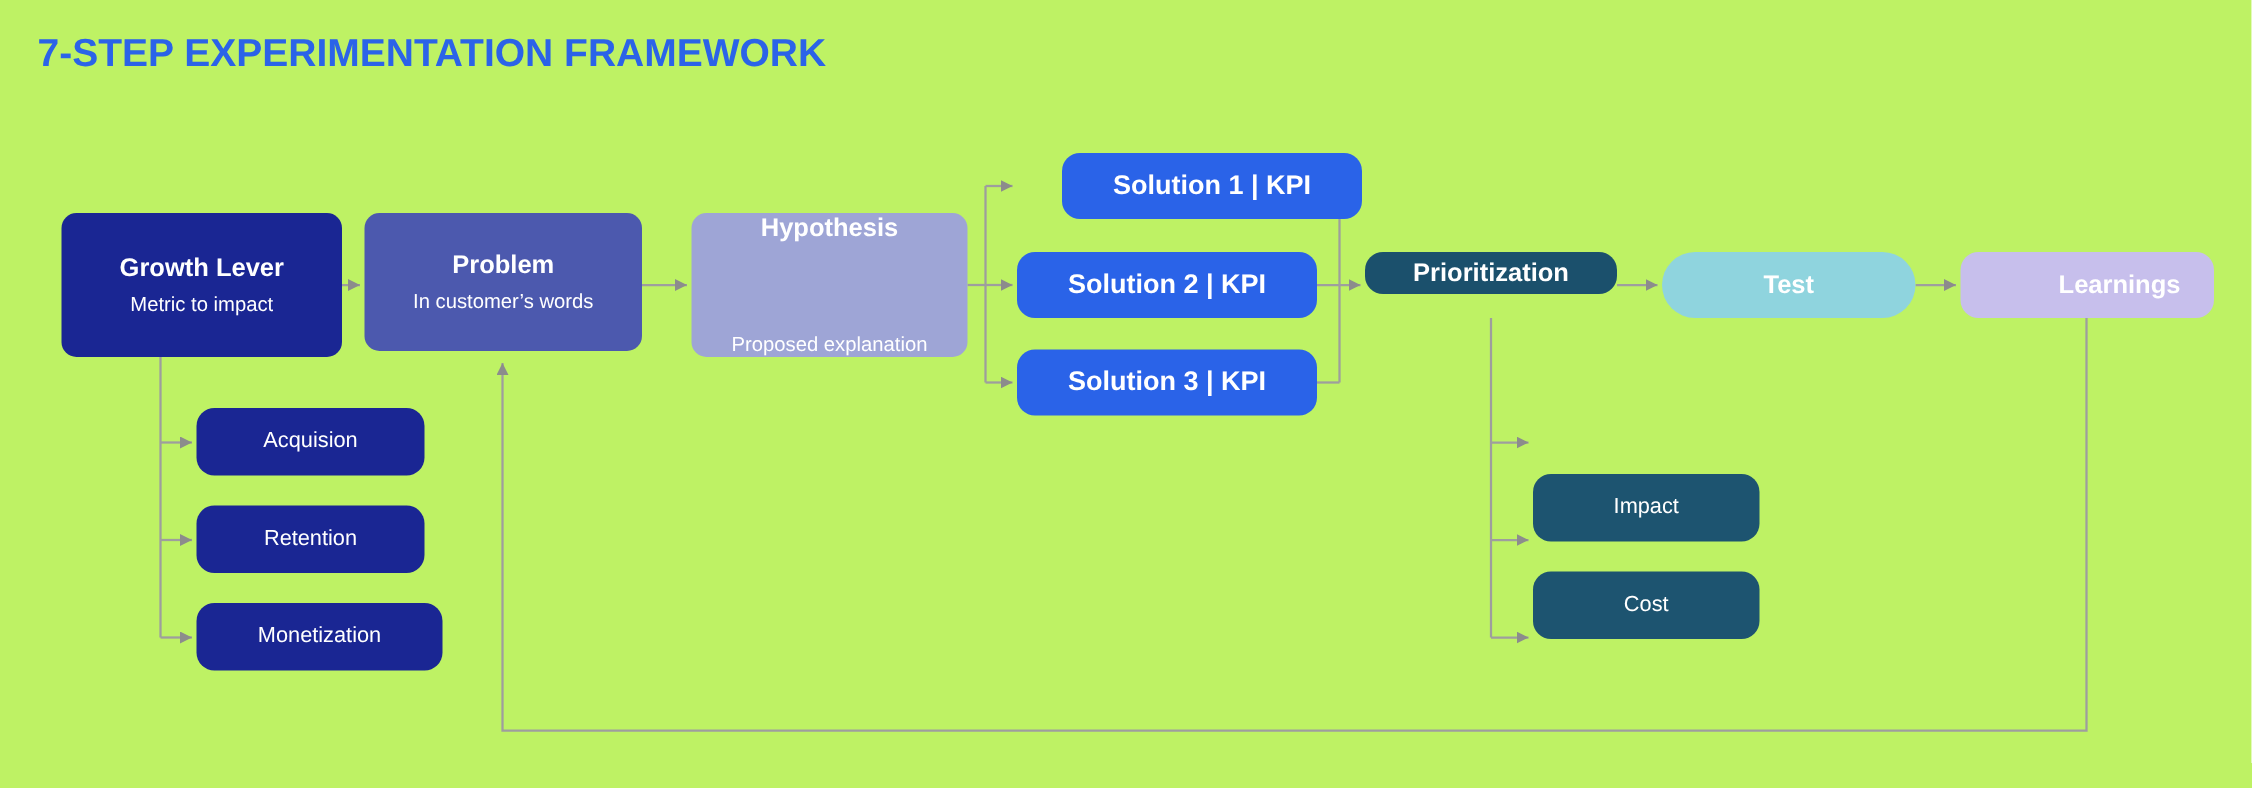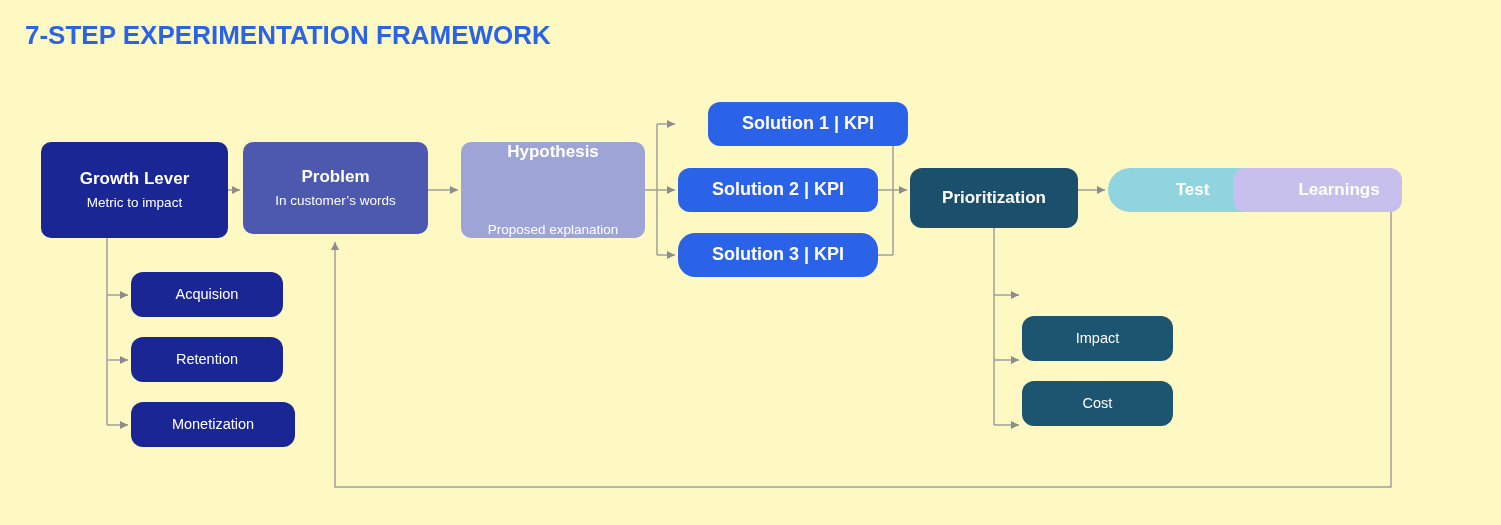--- a/index.html
+++ b/index.html
@@ -1,19 +1,19 @@
 <!DOCTYPE html>
 <html><head>
 <meta charset="utf-8">
 <style>
   html,body{margin:0;padding:0;background:#fff;}
   .canvas{
     position:relative;
     width:1501px;height:525px;
-    background:#fef9c3;
+    background:#bef264;
     font-family:"Liberation Sans", sans-serif;
     overflow:hidden;
   }
   .title{
     position:absolute;left:25px;top:20px;
     font-size:26px;font-weight:bold;
     color:#2B63E8;letter-spacing:0px;
     margin:0;
   }
   svg.connectors{position:absolute;left:0;top:0;z-index:1;}
@@ -99,33 +99,33 @@
     <div class="label">Hypothesis</div>
     <div class="sublabel">Proposed explanation</div>
   </div>
 
   <div class="node pill solution" style="left:708px;top:102px;width:200px;height:44px;">
     <div class="label">Solution 1 | KPI</div>
   </div>
   <div class="node pill solution" style="left:678px;top:168px;width:200px;height:44px;">
     <div class="label">Solution 2 | KPI</div>
   </div>
-  <div class="node pill solution" style="left:678px;top:233px;width:200px;height:44px;border-radius:17px;">
+  <div class="node pill solution" style="left:678px;top:233px;width:200px;height:44px;">
     <div class="label">Solution 3 | KPI</div>
   </div>
 
-  <div class="node pill prioritization" style="left:910px;top:168px;width:168px;height:60px;">
+  <div class="node pill prioritization" style="left:910px;top:168px;width:168px;height:28px;">
     <div class="label">Prioritization</div>
   </div>
 
   <div class="node pill test" style="left:1108px;top:168px;width:169px;height:44px;border-radius:22px;">
     <div class="label">Test</div>
   </div>
 
-  <div class="node pill learnings" style="left:1233px;top:168px;width:169px;height:44px;padding-left:43px;">
+  <div class="node pill learnings" style="left:1307px;top:168px;width:169px;height:44px;padding-left:43px;">
     <div class="label">Learnings</div>
   </div>
 
   <div class="node pill navy small" style="left:131px;top:337px;width:152px;height:45px;">
     <div class="label">Retention</div>
   </div>
   <div class="node pill navy small" style="left:131px;top:272px;width:152px;height:45px;">
     <div class="label">Acquision</div>
   </div>
   <div class="node pill navy small" style="left:131px;top:402px;width:164px;height:45px;">

